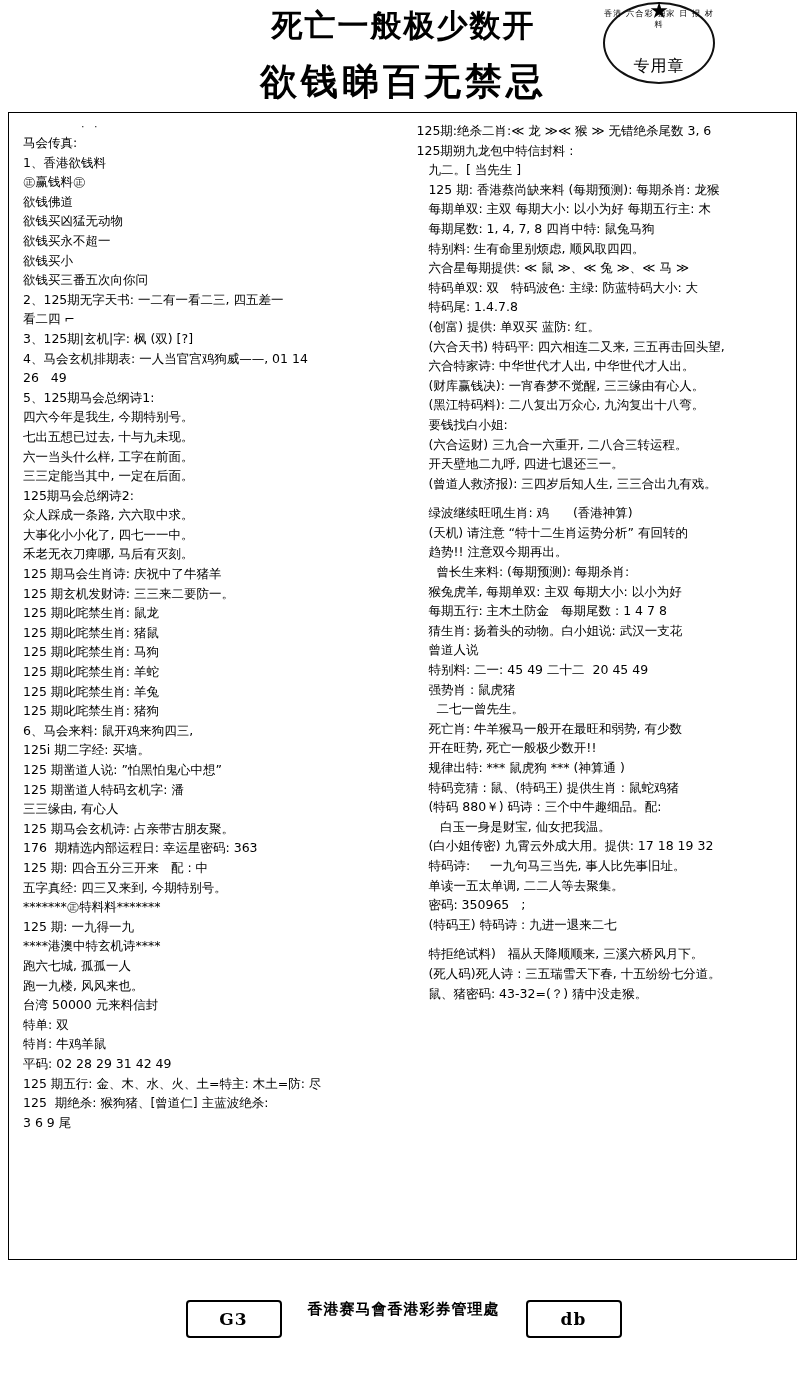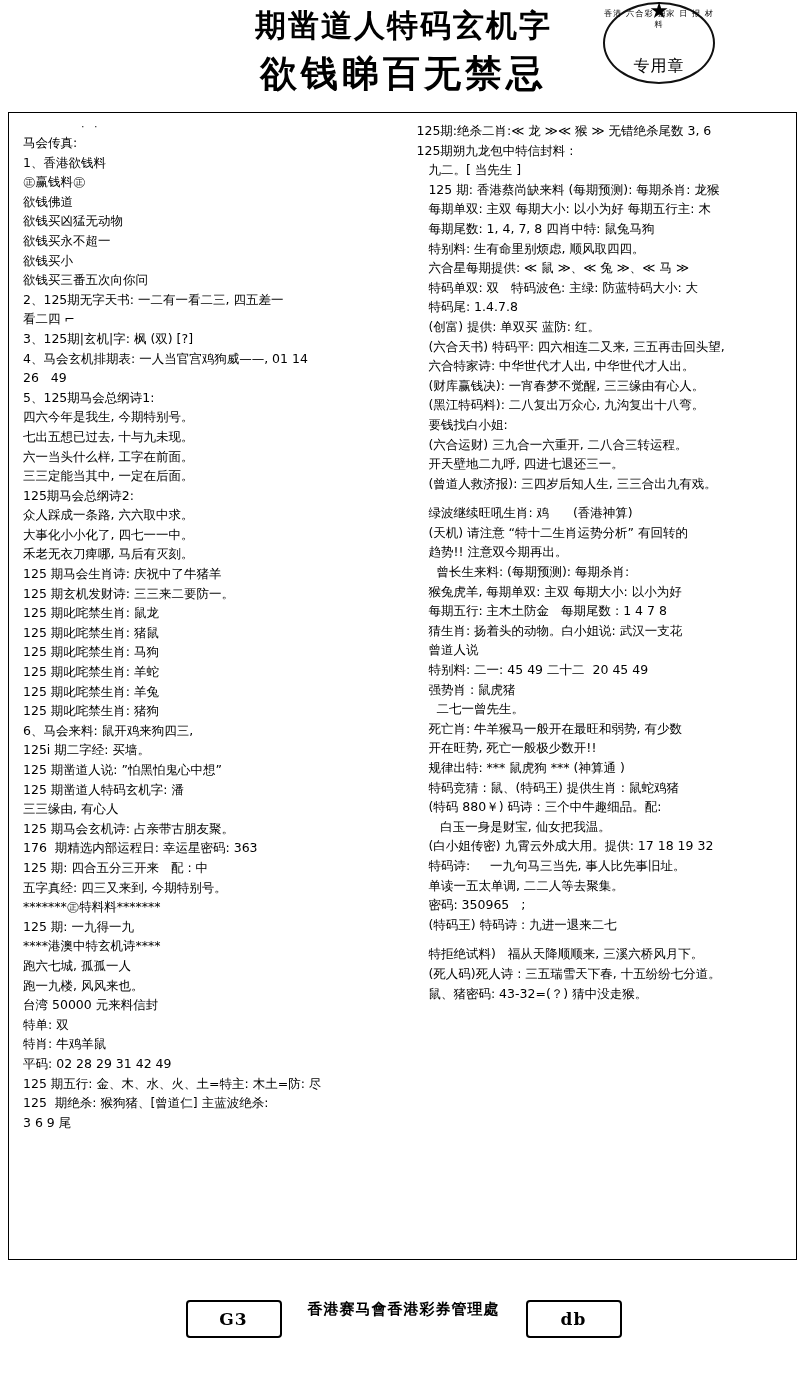--- a/index.html
+++ b/index.html
@@ -28,21 +28,21 @@
     letter-spacing:2px;
     padding-top:6px;
     line-height:38px;
     font-family:"DejaVu Sans","Liberation Sans",sans-serif;
   }
   .title-sub{
     font-size:37px;
     font-weight:bold;
     letter-spacing:4px;
     line-height:52px;
-    margin-top:4px;
+    margin-top:12px;
   }
   .stamp{
     position:absolute;
     right:92px;
     top:2px;
     width:108px;
     height:78px;
     border:2px solid #111;
     border-radius:50%;
     display:flex;
@@ -137,21 +137,21 @@
     font-weight:bold;
     letter-spacing:1px;
   }
 </style>
 </head>
 <body>
 
 <div class="page">
 
   <div class="header">
-    <div class="title-main">期凿道人特码玄机字</div>
+    <div class="title-main">死亡一般极少数开</div>
     <div class="title-sub">欲钱睇百无禁忌</div>
     <div class="stamp">
       <span class="stamp-arc">香港 六合彩 独家 日 报 材 料</span>
       <span class="star">★</span>
       <span class="stamp-bottom">专用章</span>
     </div>
   </div>
 
   <div class="frame">
     <div class="cols">

